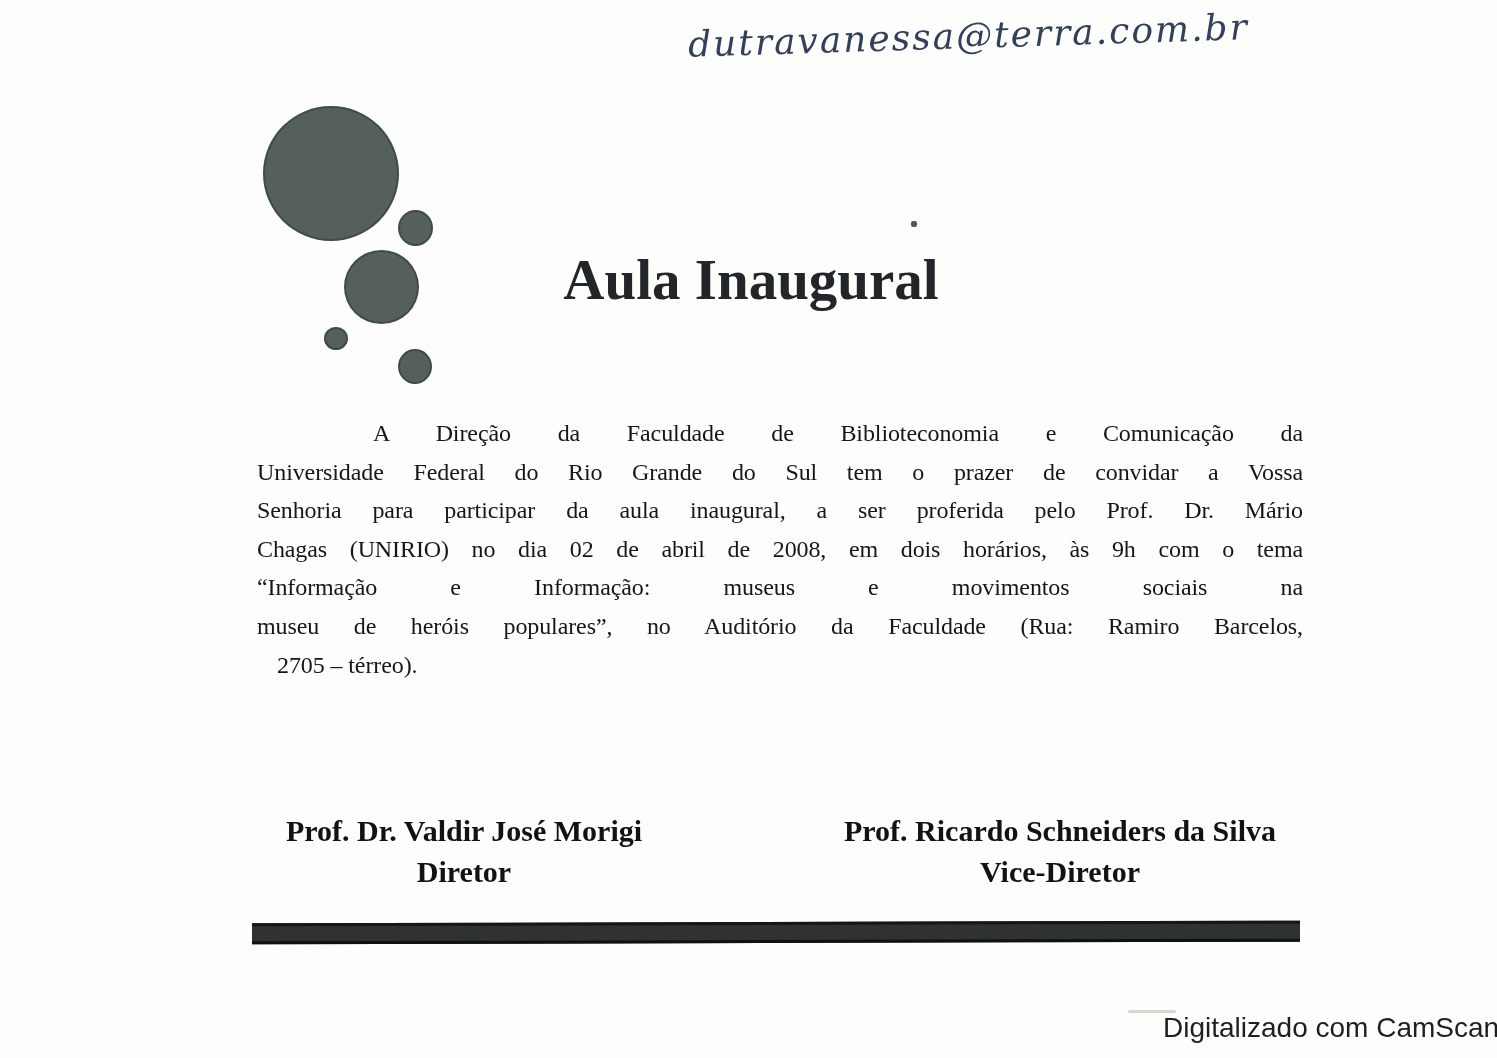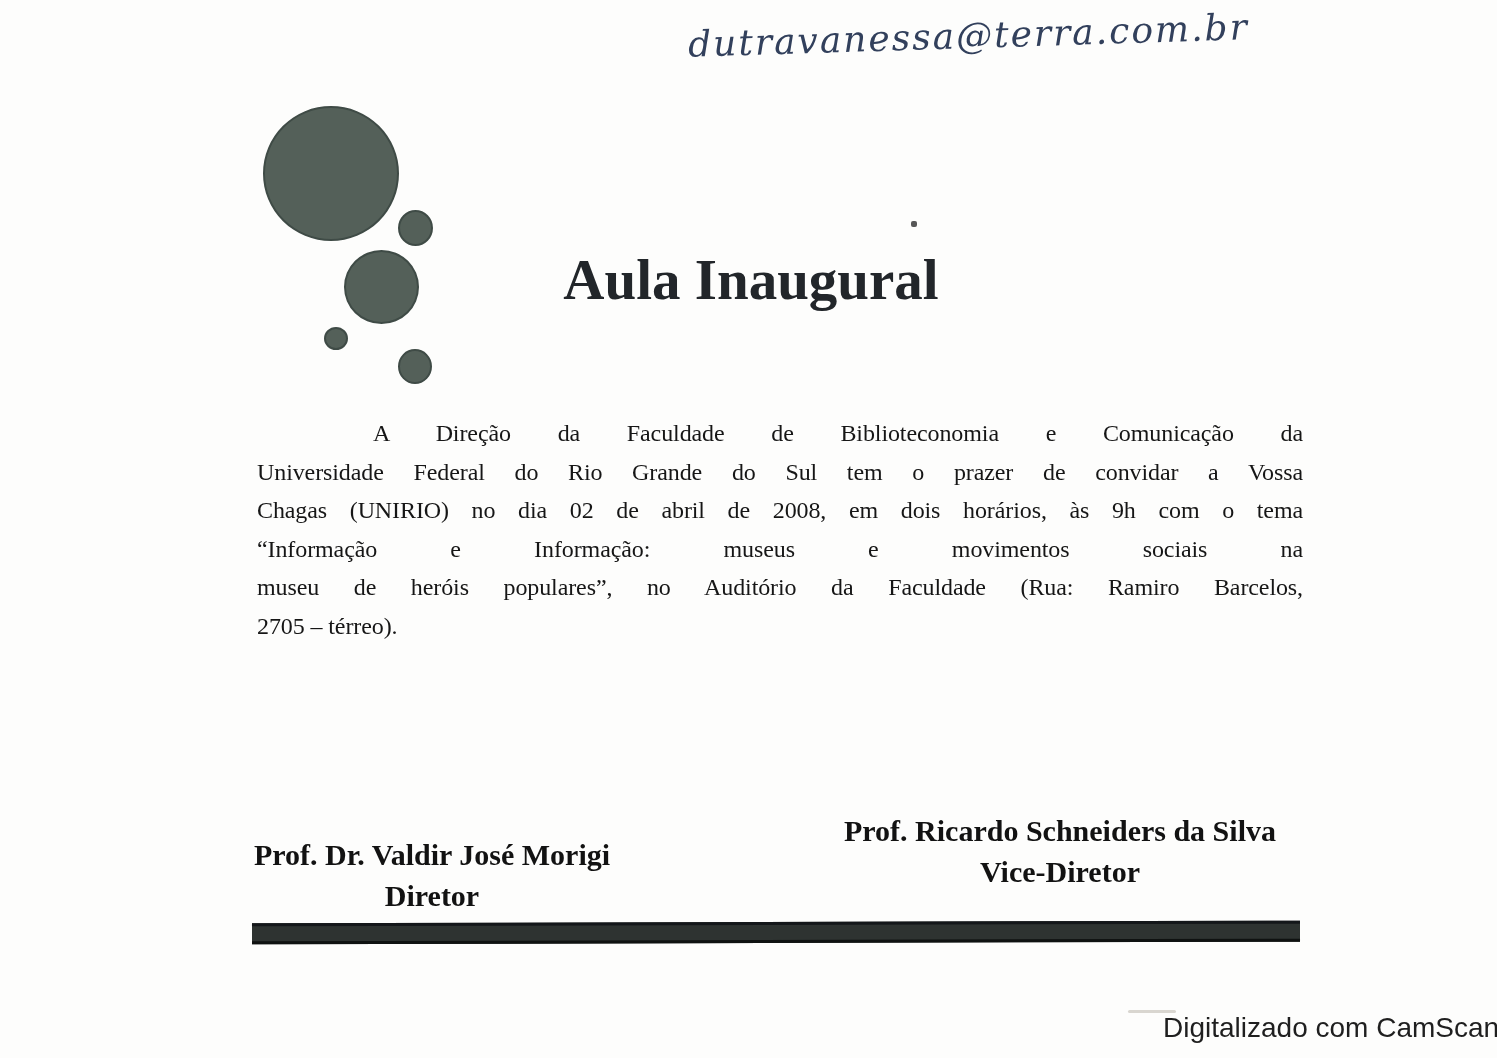--- a/index.html
+++ b/index.html
@@ -80,35 +80,35 @@
     color: #161616;
   }
   .body-line {
     text-align: justify;
     text-align-last: justify;
     height: 38.6px;
     overflow: visible;
     white-space: normal;
   }
   .body-line.first { text-indent: 116px; }
-  .body-line.last  { text-align-last: left; }
+  .body-line.last  { text-align-last: left; margin-left: 20px; }
 
   
   .signature {
     position: absolute;
     top: 810px;
     transform: translateX(-50%);
     text-align: center;
     color: #121212;
     font-weight: bold;
     font-size: 30px;
     line-height: 41px;
     white-space: nowrap;
   }
-  .sig-left  { left: 432px; margin-top: 24px; }
+  .sig-left  { left: 464px; }
   .sig-right { left: 1060px; }
 
   
   .rule {
     position: absolute;
     left: 252px; top: 922px;
     width: 1048px; height: 15px;
     background: #2e3331;
     border-top: 3px solid #14171a;
     border-bottom: 3px solid #0f1211;
@@ -148,20 +148,21 @@
   </div>
 
 
   <div class="artifact-dot"></div>
 
   <div class="subtitle">Aula Inaugural</div>
 
   <div class="body-text">
     <div class="body-line first">A Direção da Faculdade de Biblioteconomia e Comunicação da</div>
     <div class="body-line">Universidade Federal do Rio Grande do Sul tem o prazer de convidar a Vossa</div>
+    <div class="body-line">Senhoria para participar da aula inaugural, a ser proferida pelo Prof. Dr. Mário</div>
     <div class="body-line">Chagas (UNIRIO) no dia 02 de abril de 2008, em dois horários, às 9h com o tema</div>
     <div class="body-line">“Informação e Informação: museus e movimentos sociais na</div>
     <div class="body-line">museu de heróis populares”, no Auditório da Faculdade (Rua: Ramiro Barcelos,</div>
     <div class="body-line last">2705 – térreo).</div>
   </div>
 
   <div class="signature sig-left">
     <div>Prof. Dr. Valdir José Morigi</div>
     <div>Diretor</div>
   </div>

